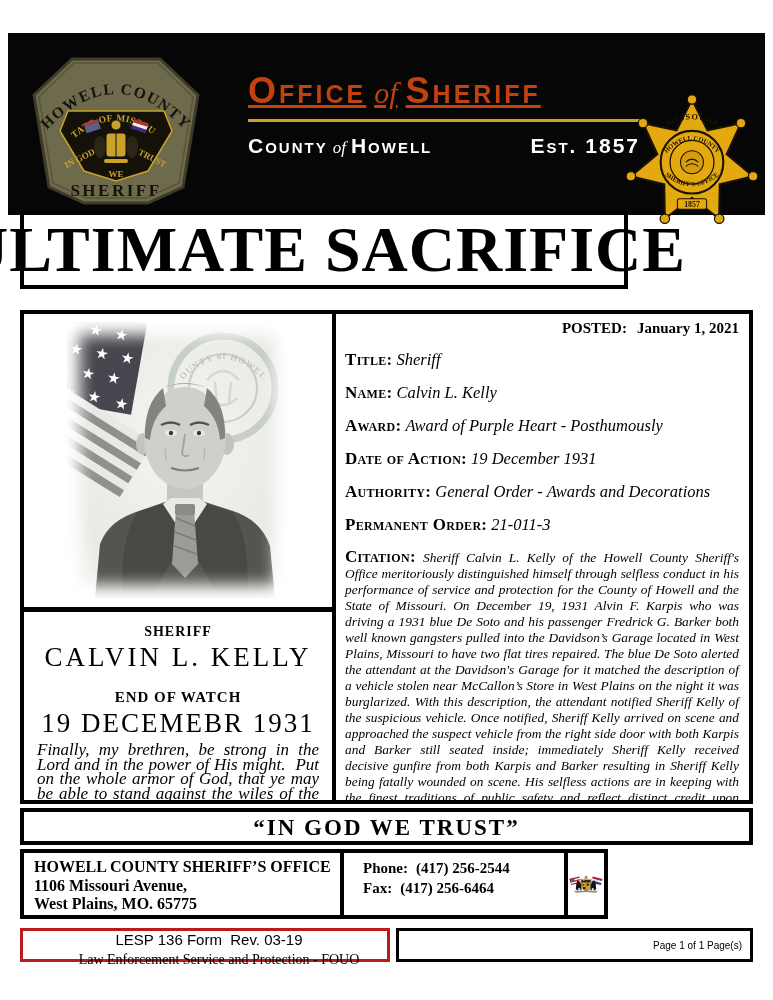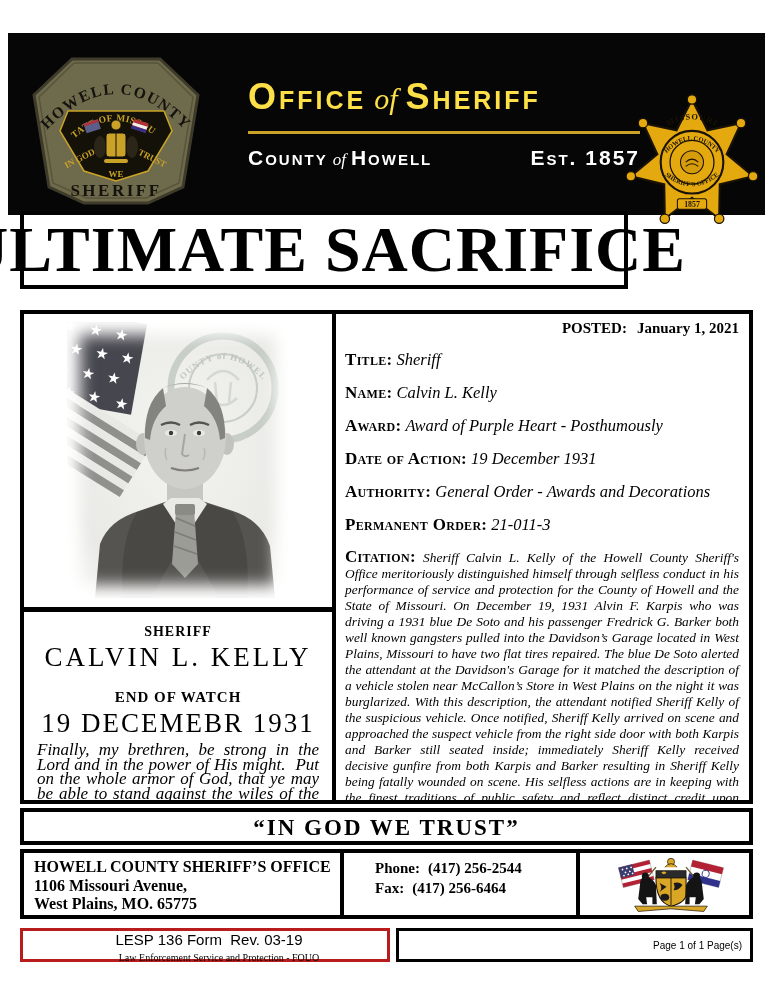--- a/index.html
+++ b/index.html
@@ -3,22 +3,22 @@
 <meta charset="utf-8">
 <style>
   * { margin:0; padding:0; box-sizing:border-box; }
   body { background:#ffffff; font-family:"Liberation Serif", serif; color:#000; }
   .page { position:relative; width:773px; height:1000px; background:#fff; overflow:hidden; }
 
   
   .banner { position:absolute; left:8px; top:33px; width:757px; height:182px; background:#060606; }
   .patch-wrap { position:absolute; left:22px; top:22px; width:172px; height:152px; }
   .banner-text { position:absolute; left:240px; top:36px; width:392px; }
-  .office-line { color:#fde047; font-family:"Liberation Sans", sans-serif; font-weight:bold;
-                 font-variant:small-caps; font-size:36px; letter-spacing:3px; line-height:56px; white-space:nowrap; }
+  .office-line { color:#c2410c; font-family:"Liberation Sans", sans-serif; font-weight:bold;
+                 font-variant:small-caps; font-size:36px; letter-spacing:3px; line-height:44px; white-space:nowrap;text-decoration:underline; }
   .office-line .of-word { font-family:"Liberation Serif", serif; font-style:italic; font-weight:normal;
                  font-variant:normal; font-size:30px; letter-spacing:0; margin:0 8px; }
   .gold-rule { margin-top:4px; width:392px; height:3px; background:#C9A227; }
   .county-line { margin-top:12px; display:flex; justify-content:space-between; align-items:baseline;
                  color:#fff; font-family:"Liberation Sans", sans-serif; font-weight:bold;
                  font-variant:small-caps; font-size:21px; letter-spacing:2px; white-space:nowrap; }
   .county-line .of-word { font-family:"Liberation Serif", serif; font-style:italic; font-weight:normal;
                  font-variant:normal; font-size:17px; letter-spacing:0; margin:0 5px; }
   .star-wrap { position:absolute; left:616px; top:54px; width:136px; height:140px; }
 
@@ -51,34 +51,34 @@
   .fvalue { font-style:italic; font-size:16.5px; margin-left:4px; }
   .citation-p { margin-top:14px; font-style:italic; font-size:13.4px; line-height:16px; text-align:justify; }
   .citation-p .flabel { font-style:normal; }
 
   
   .motto-box { position:absolute; left:20px; top:808px; width:733px; height:37px; border:4px solid #000;
                display:flex; align-items:flex-end; justify-content:center; }
   .motto-box .motto { font-size:23px; font-weight:bold; letter-spacing:2px; }
 
   
-  .footer-box { position:absolute; left:20px; top:849px; width:733px; height:70px; border:4px solid #000;
-                display:grid; grid-template-columns:320px 224px 1fr;gap:12px; }
+  .footer-box { position:absolute; left:20px; top:849px; width:588px; height:70px; border:4px solid #000;
+                display:grid; grid-template-columns:320px 224px 1fr; }
   .f-cell { overflow:hidden; }
   .f-office { border-right:4px solid #000; padding:5px 8px 0 10px; font-weight:bold; font-size:16px; line-height:18.5px; }
   .f-contact { border-right:4px solid #000; padding:5px 6px 0 12px; font-weight:bold; font-size:15px; line-height:20px; white-space:nowrap;margin-left:7px; }
   .f-contact .cl { margin-right:8px; }
   .link { color:#2222CC; }
   .f-seal { display:flex; align-items:center; justify-content:center; }
 
   
   .form-bar-left { position:absolute; left:20px; top:928px; width:370px; height:34px; border:3px solid #b91c1c;
                    display:flex; align-items:center; padding-left:8px;flex-direction:column; }
   .form-id { font-family:"Liberation Sans", sans-serif; font-size:15px; white-space:pre-wrap; }
-  .fouo { font-size:10px; margin-left:20px; margin-top:4px; }
+  .fouo { font-size:14px; margin-left:20px; margin-top:4px; }
   .form-bar-right { position:absolute; left:396px; top:928px; width:357px; height:34px; border:3px solid #000;
                     display:flex; align-items:center; justify-content:flex-end; padding-right:8px; }
   .page-count { font-family:"Liberation Sans", sans-serif; font-size:10px; }
 
   svg { display:block; }
   .photo-vignette { position:absolute; inset:0; box-shadow:inset 0 0 16px 13px #ffffff; pointer-events:none; }
 </style>
 </head>
 <body>
 

